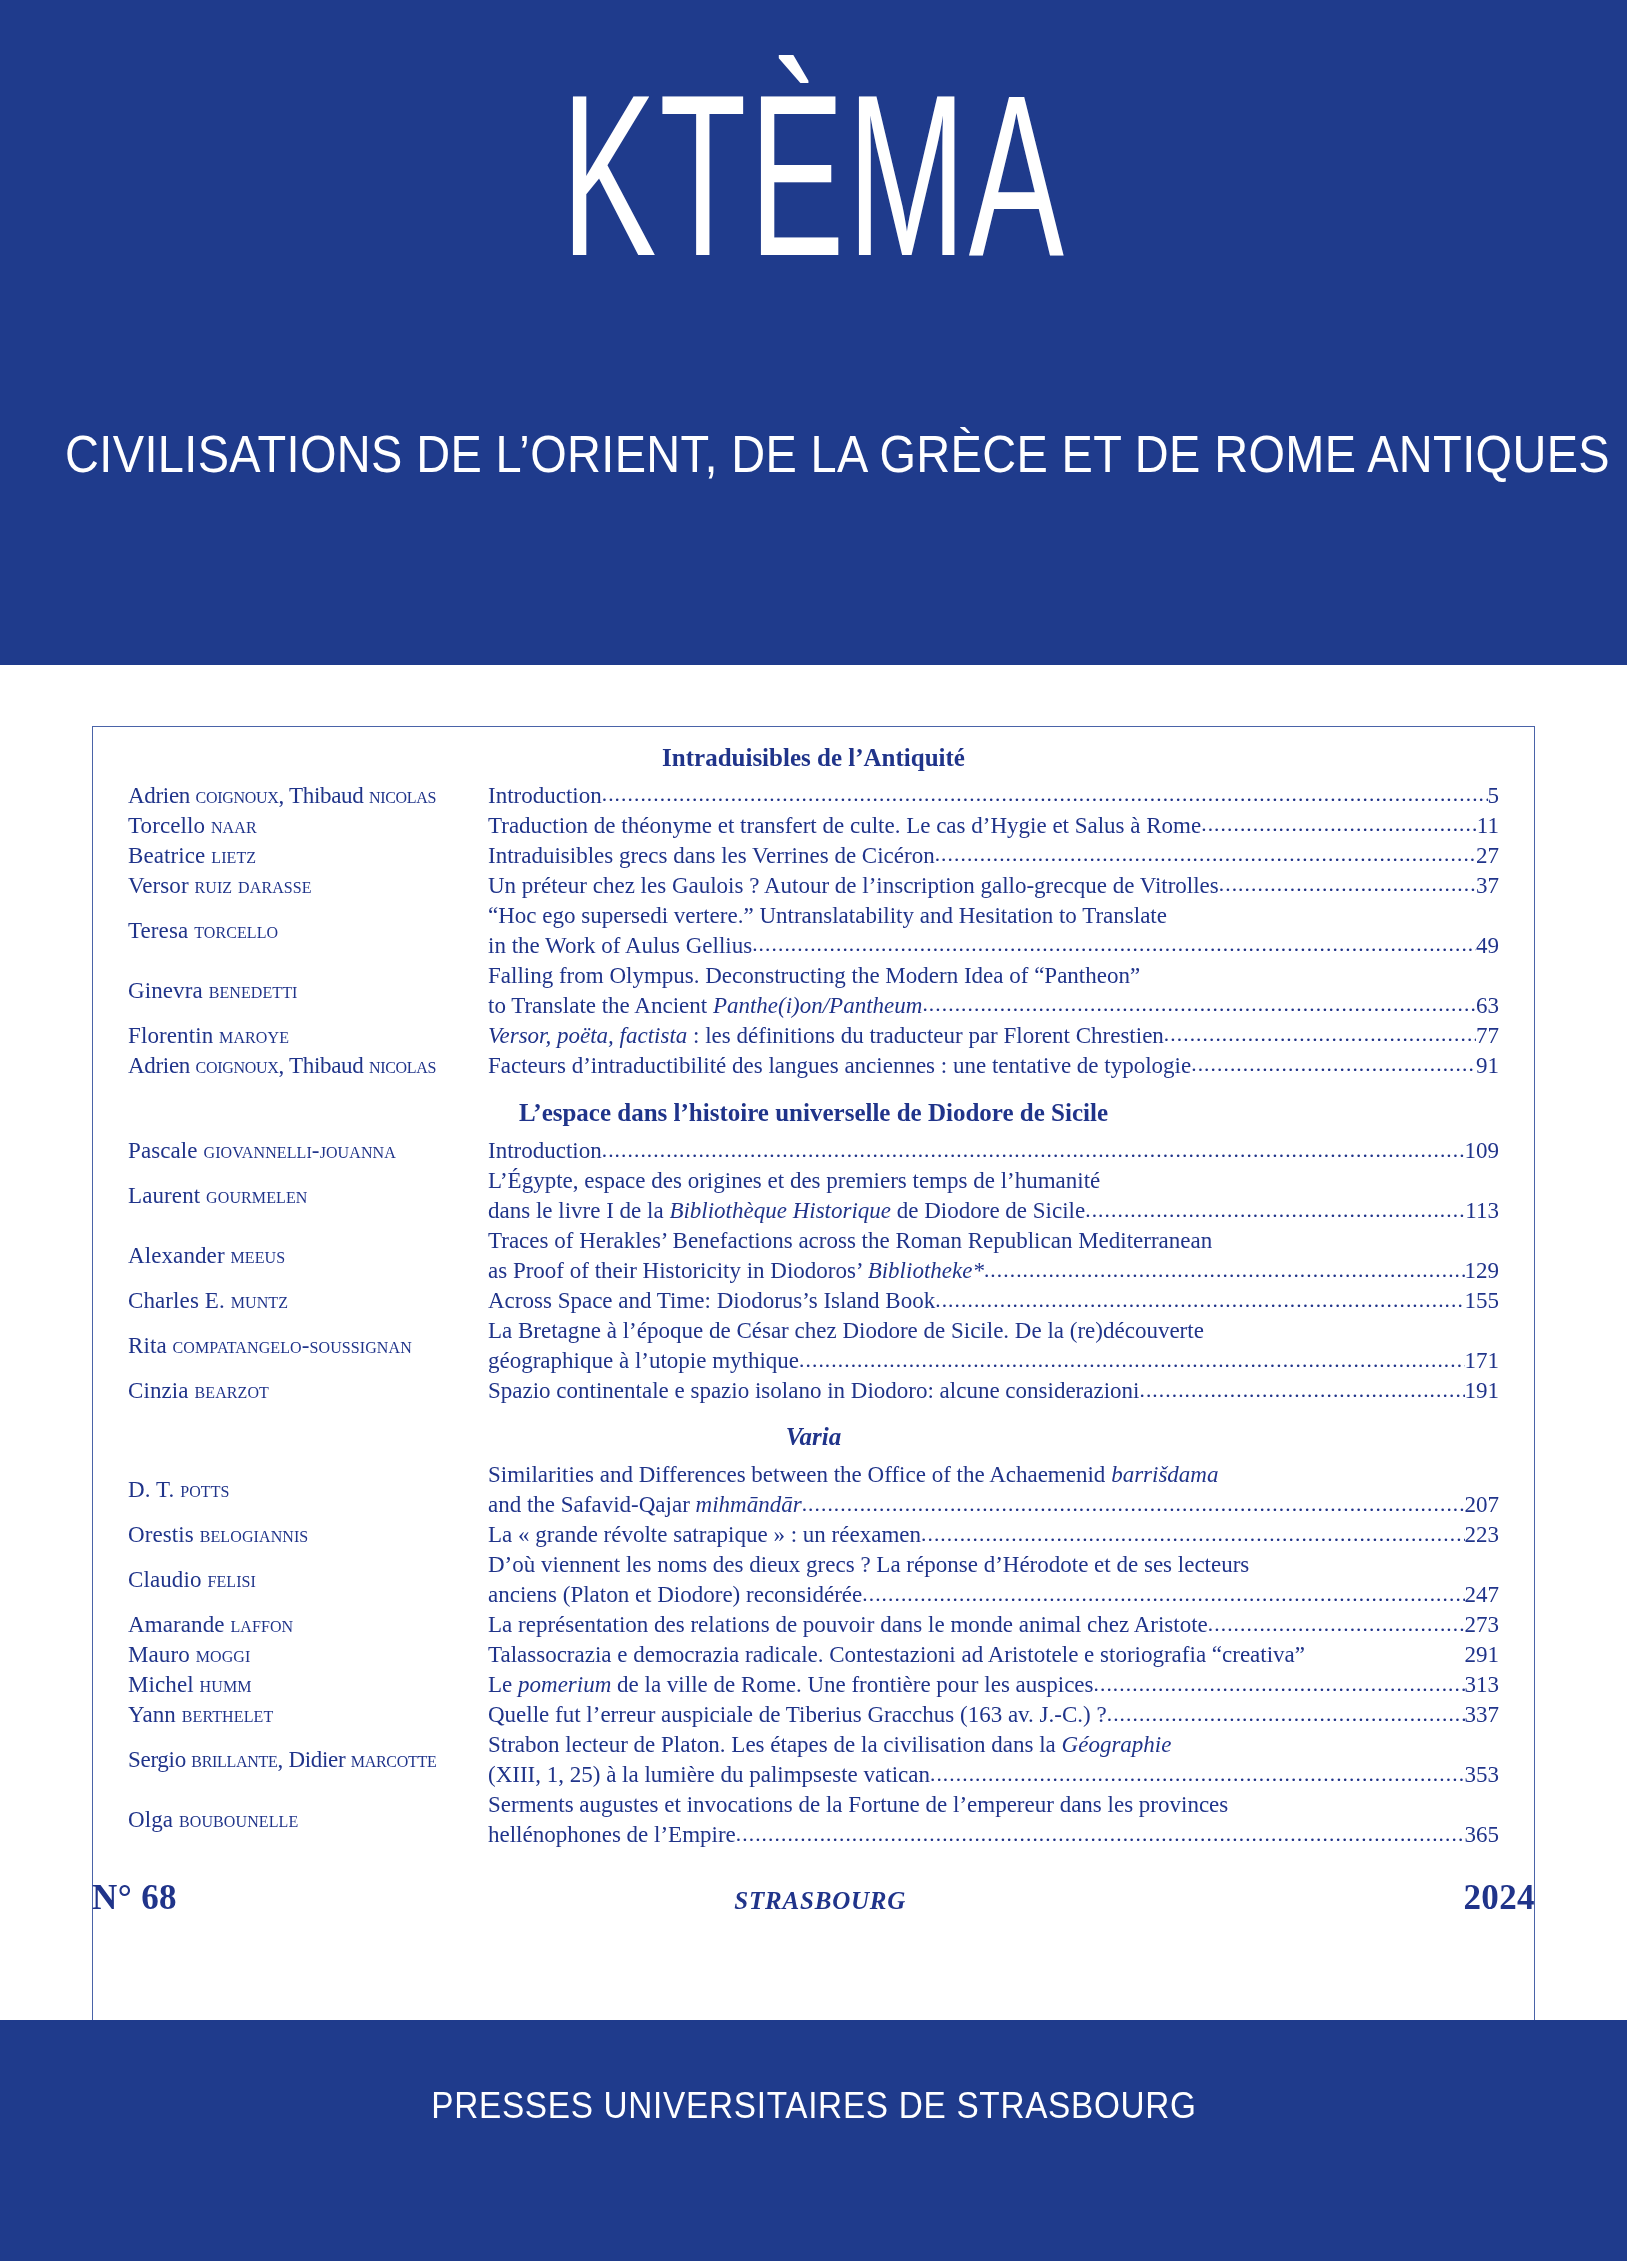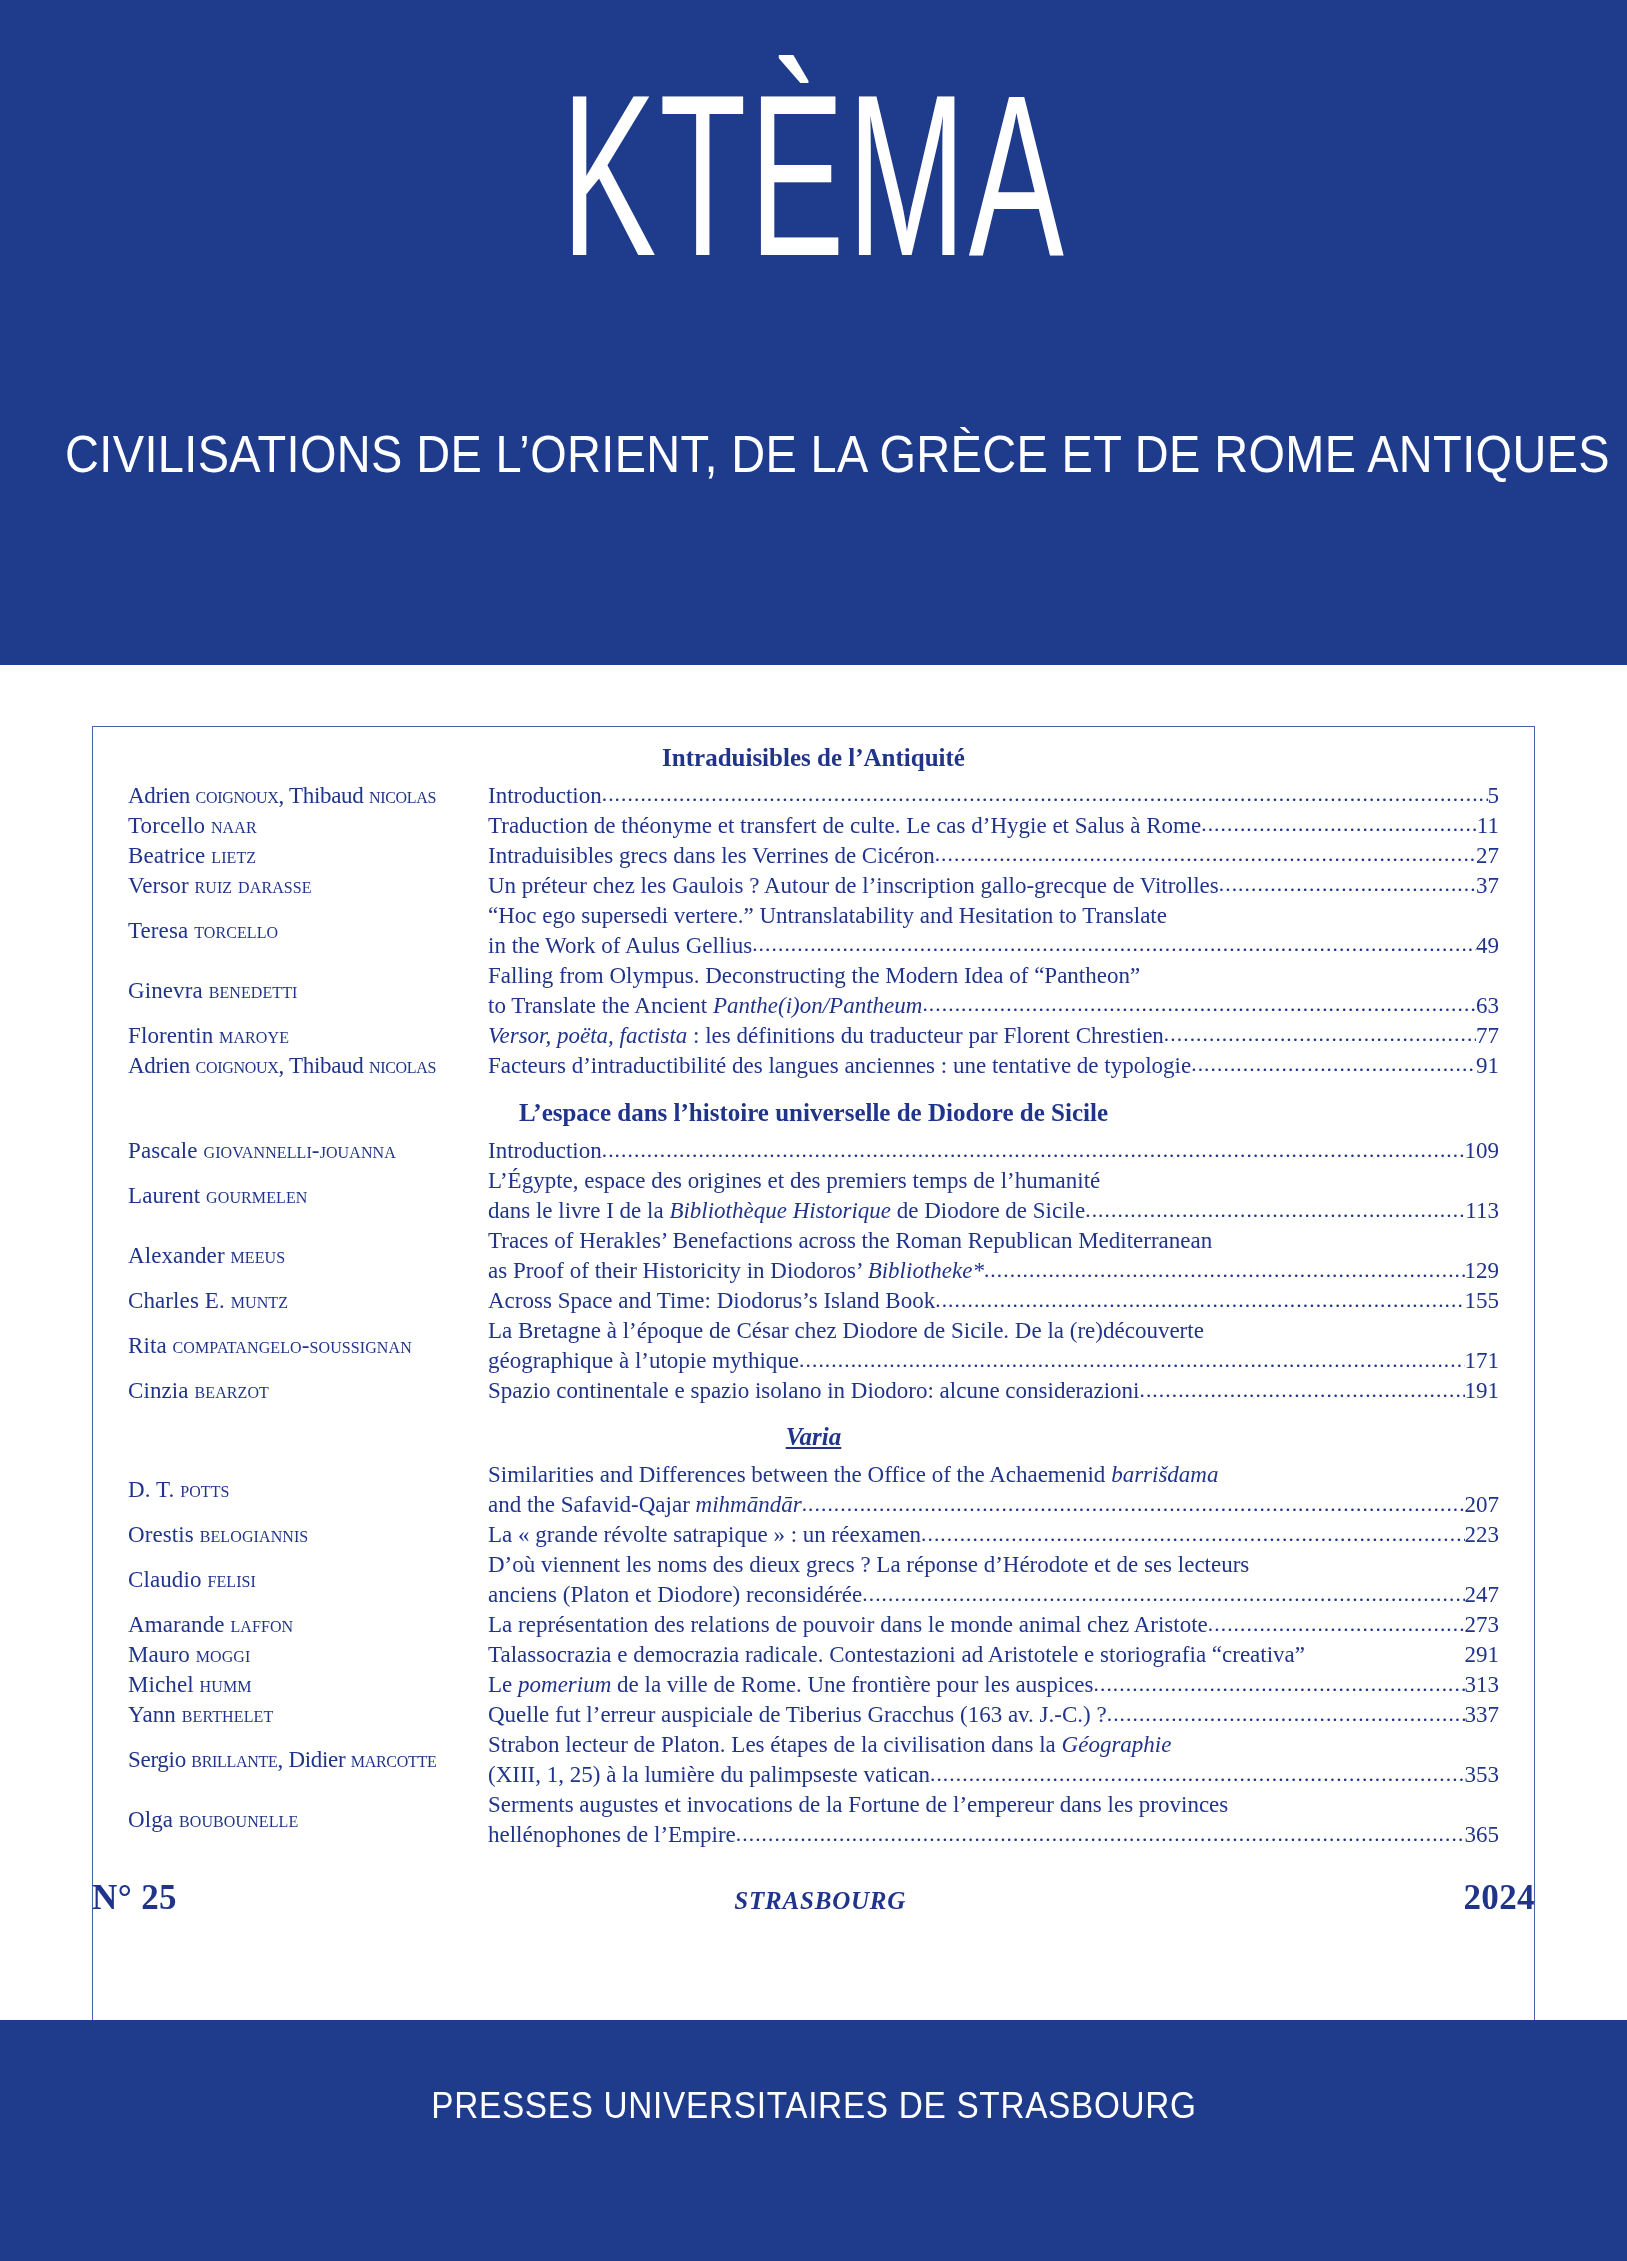--- a/index.html
+++ b/index.html
@@ -108,21 +108,21 @@
     font-weight: bold;
     color: #20348a;
     margin: 0 0 6.1px 0;
     font-family: "Liberation Serif", "DejaVu Serif", serif;
   }
   .section-head.varia {
     font-style: italic;
     font-weight: bold;
   }
   .section-head.sp2 { margin-top: 15.3px; }
-  .section-head.sp3 { margin-top: 13.8px; text-decoration: underline; }
+  .section-head.sp3 { margin-top: 13.8px; }
 
   .entry {
     display: flex;
     align-items: center;
     font-size: 23px;
     line-height: 30px;
     color: #20348a;
   }
   .authors {
     flex: 0 0 auto;
@@ -480,21 +480,21 @@
               <span class="ttext">hellénophones de l’Empire</span>
               <span class="dots"></span>
               <span class="pg"> 365</span>
             </div>
           </div>
         </div>
       </div>
   </div>
 
   <div class="bottomline">
-    <span class="issue">N° 25</span>
+    <span class="issue">N° 68</span>
     <span class="city">STRASBOURG</span>
     <span class="year">2024</span>
   </div>
 
   <div class="band-bottom"></div>
 
   <div class="publisher">PRESSES UNIVERSITAIRES DE STRASBOURG</div>
 
 </div>
 

